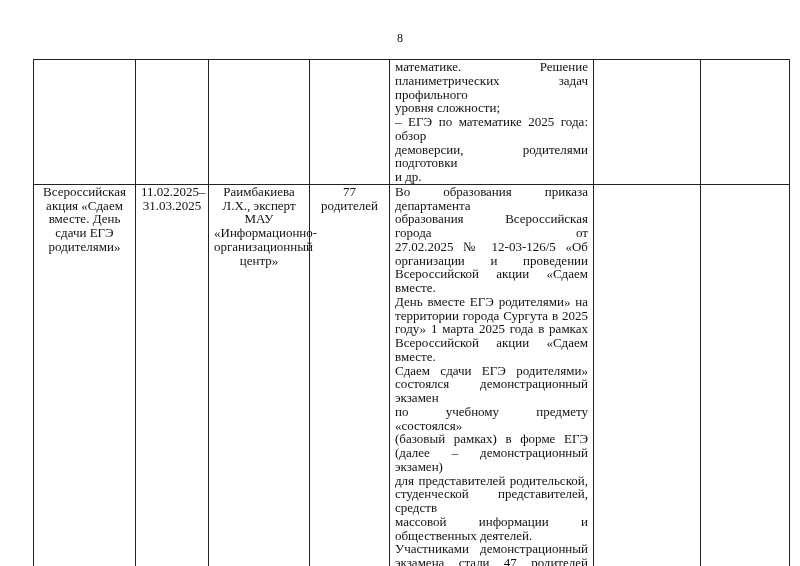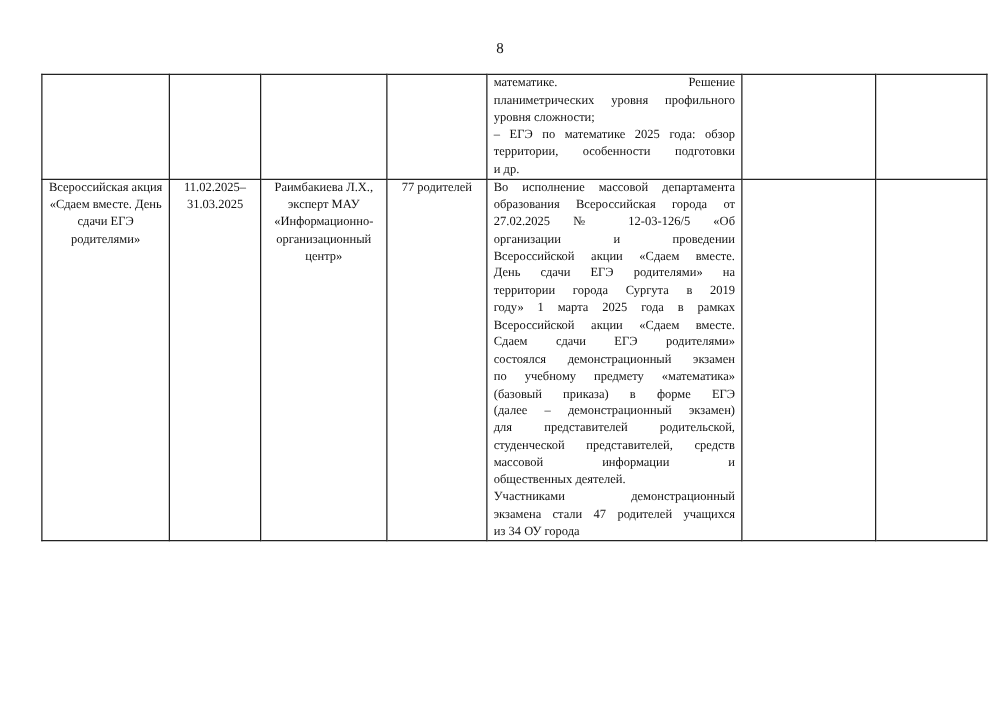--- a/index.html
+++ b/index.html
@@ -3,21 +3,21 @@
 <meta charset="utf-8">
 <style>
   html, body { margin: 0; padding: 0; background: #ffffff; }
   body { width: 800px; height: 566px; position: relative; overflow: hidden;
          font-family: "Liberation Serif", "DejaVu Serif", serif; color: #111; }
   .page-number { position: absolute; top: 31px; left: 0; width: 800px; text-align: center;
                  font-size: 12px; line-height: 14px; }
   table.doc-table { position: absolute; left: 33px; top: 59px; border-collapse: collapse;
                     table-layout: fixed; width: 756px; }
   table.doc-table td { border: 1.3px solid #222; vertical-align: top; padding: 0 5px 0 5px;
-                       font-size: 10px; line-height: 13.75px; }
+                       font-size: 13px; line-height: 13.75px; }
   td.c { text-align: center; }
   td.j { text-align: justify; }
   .line { display: block; text-align: justify; text-align-last: justify; }
   .line.last { text-align-last: left; }
   tr.r1 td { height: 78px; }
   tr.r2 td { height: 278px; }
 </style>
 </head>
 <body>
 
@@ -34,48 +34,48 @@
       <col style="width:89px">
   </colgroup>
   <tbody>
     <tr class="r1">
       <td class="c"></td>
       <td class="c"></td>
       <td class="c"></td>
       <td class="c"></td>
       <td class="j">
         <span class="line">математике.                     Решение</span>
-        <span class="line">планиметрических уровня профильного</span>
+        <span class="line">планиметрических задач профильного</span>
         <span class="line last">уровня сложности;</span>
         <span class="line">– ЕГЭ по математике 2025 года: обзор</span>
-        <span class="line">территории, особенности подготовки</span>
+        <span class="line">демоверсии, родителями подготовки</span>
         <span class="line last">и др.</span>
       </td>
       <td></td>
       <td></td>
     </tr>
     <tr class="r2">
       <td class="c">Всероссийская акция «Сдаем вместе. День сдачи ЕГЭ родителями»</td>
       <td class="c">11.02.2025– 31.03.2025</td>
       <td class="c">Раимбакиева Л.Х., эксперт МАУ «Информационно-организационный центр»</td>
       <td class="c">77 родителей</td>
       <td class="j">
-        <span class="line">Во исполнение массовой департамента</span>
+        <span class="line">Во образования приказа департамента</span>
         <span class="line">образования Всероссийская города от</span>
         <span class="line">27.02.2025 № 12-03-126/5 «Об</span>
         <span class="line">организации и проведении</span>
         <span class="line">Всероссийской акции «Сдаем вместе.</span>
-        <span class="line">День сдачи ЕГЭ родителями» на</span>
-        <span class="line">территории города Сургута в 2019</span>
+        <span class="line">День вместе ЕГЭ родителями» на</span>
+        <span class="line">территории города Сургута в 2025</span>
         <span class="line">году» 1 марта 2025 года в рамках</span>
         <span class="line">Всероссийской акции «Сдаем вместе.</span>
         <span class="line">Сдаем сдачи ЕГЭ родителями»</span>
         <span class="line">состоялся демонстрационный экзамен</span>
-        <span class="line">по учебному предмету «математика»</span>
-        <span class="line">(базовый приказа) в форме ЕГЭ</span>
+        <span class="line">по учебному предмету «состоялся»</span>
+        <span class="line">(базовый рамках) в форме ЕГЭ</span>
         <span class="line">(далее – демонстрационный экзамен)</span>
         <span class="line">для представителей родительской,</span>
         <span class="line">студенческой представителей, средств</span>
         <span class="line">массовой информации и</span>
         <span class="line last">общественных деятелей.</span>
         <span class="line">Участниками демонстрационный</span>
         <span class="line">экзамена стали 47 родителей учащихся</span>
         <span class="line last">из 34 ОУ города</span>
       </td>
       <td></td>

